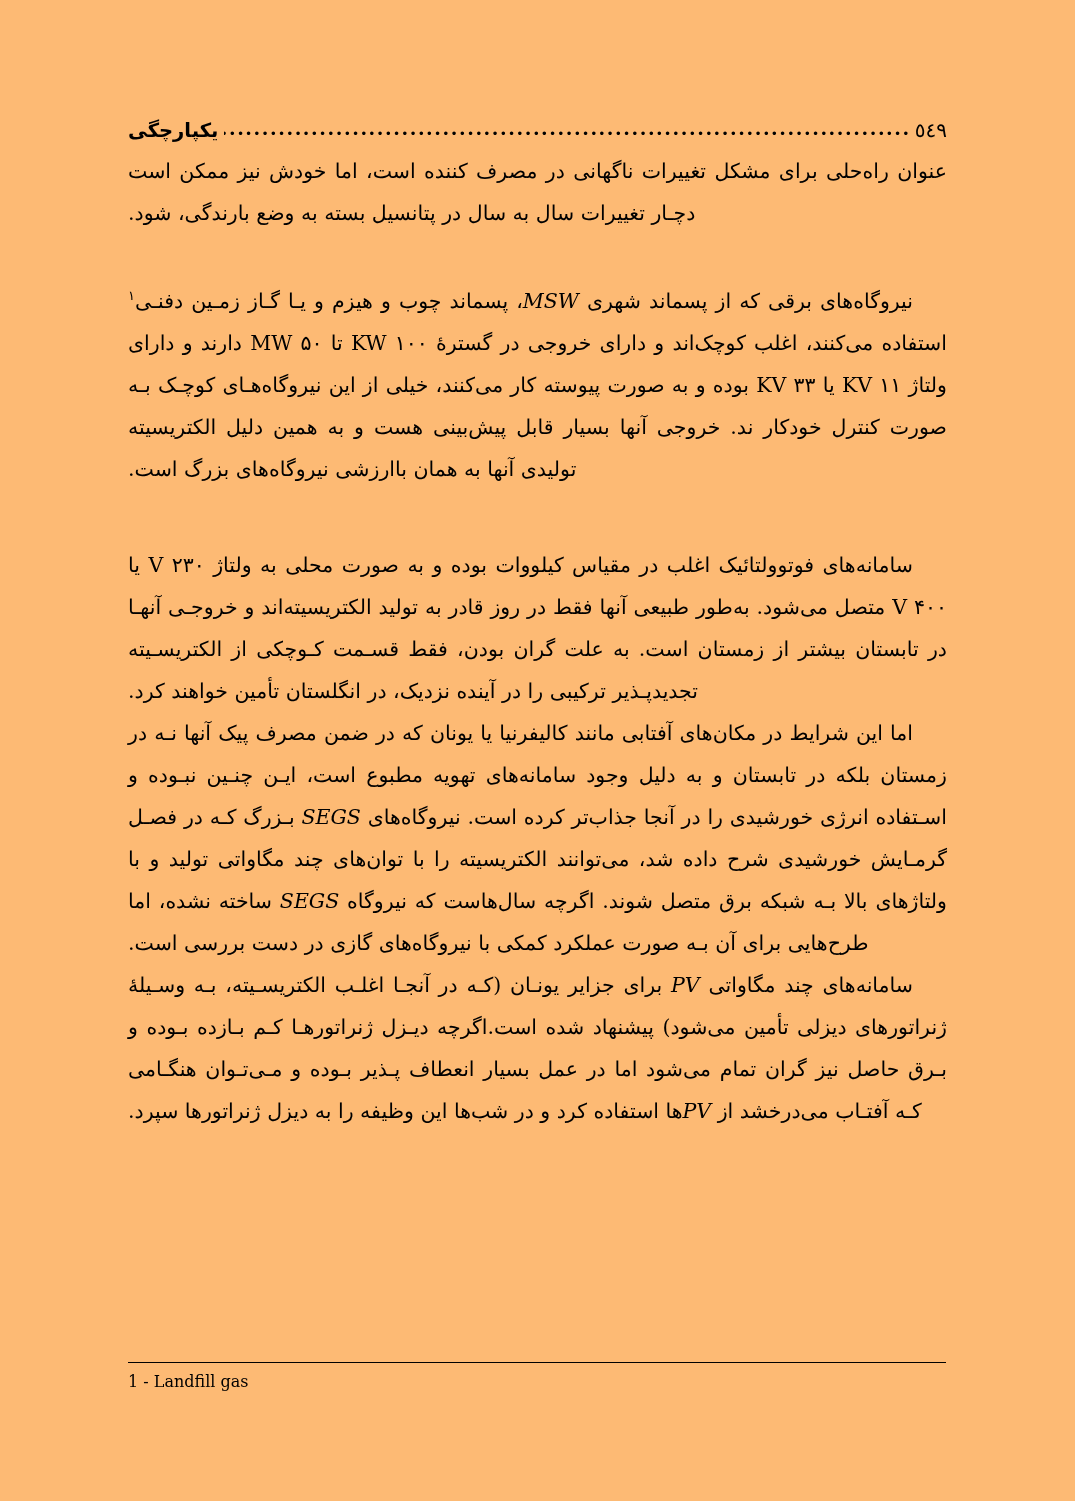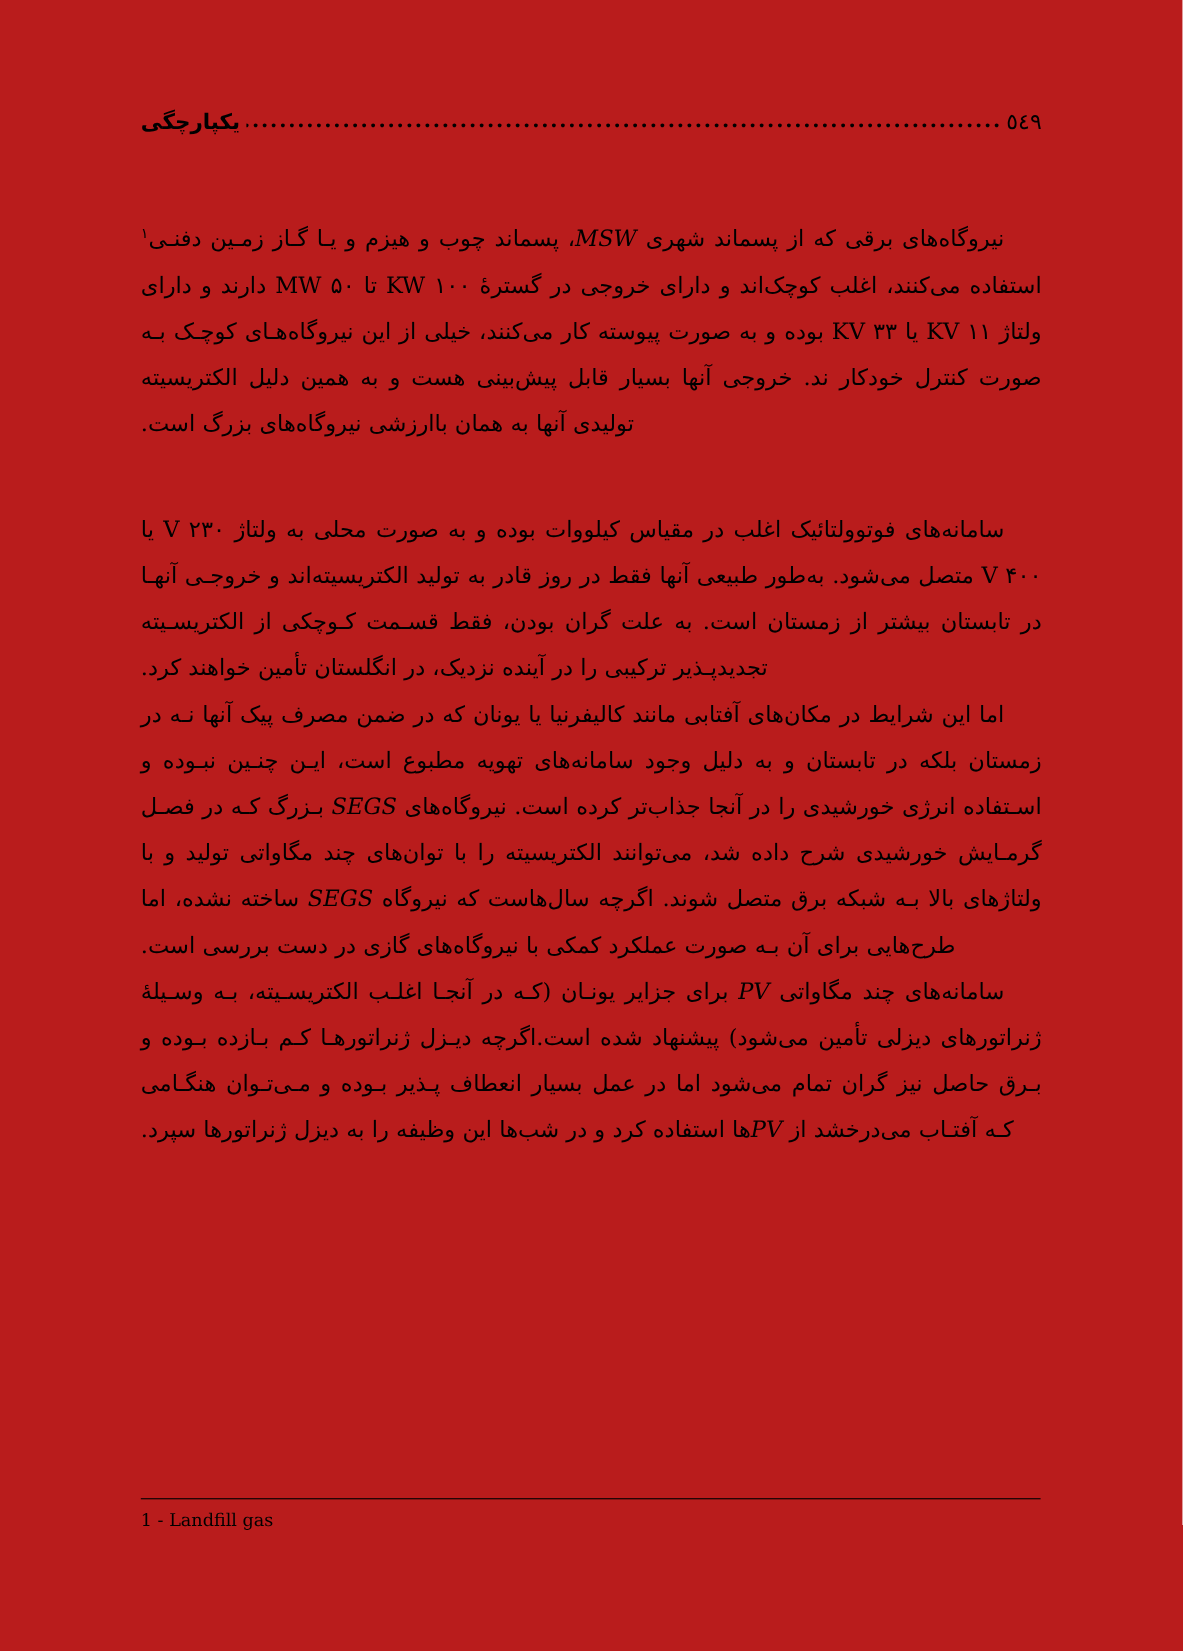--- a/index.html
+++ b/index.html
@@ -7,21 +7,21 @@
     margin: 0;
     padding: 0;
     background: #ffffff;
   }
 
   .page {
     position: relative;
     width: 1075px;
     height: 1501px;
     margin: 0 auto;
-    background: #b91c1c;
+    background: #fdba74;
     box-sizing: border-box;
     font-family: "DejaVu Serif", "Liberation Serif", serif;
     color: #000000;
     overflow: hidden;
   }
 
   .content-area {
     position: absolute;
     left: 128px;
     right: 128px;
@@ -62,20 +62,21 @@
     top: -2px;
     white-space: nowrap;
   }
 
   .header-pagenum {
     font-family: "DejaVu Serif", "Liberation Serif", serif;
     font-size: 20px;
     font-weight: normal;
     flex: 0 0 auto;
     direction: rtl;
+    margin-top: 20px;
   }
 
   
   .para {
     direction: rtl;
     text-align: justify;
     text-align-last: left;
     font-size: 20.5px;
     line-height: 42px;
     margin: 0;
@@ -150,20 +151,21 @@
   <div class="content-area">
 
     <div class="page-header">
       <span class="header-title">یکپارچگی</span>
       <span class="header-leader">............................................................................................................................................................................</span>
       <span class="header-pagenum">٥٤٩</span>
     </div>
 
     <div class="gap-intro"></div>
 
+    <p class="para">عنوان راه‌حلی برای مشکل تغییرات ناگهانی در مصرف کننده است، اما خودش نیز ممکن است دچـار تغییرات سال به سال در پتانسیل بسته به وضع بارندگی، شود.</p>
 
     <div class="gap-h1-top"></div>
 
 
     <div class="gap-h1-bot"></div>
 
     <p class="para indent"><span>نیروگاه‌های برقی که از پسماند شهری </span><span class="lat">MSW</span><span>، پسماند چوب و هیزم و یـا گـاز زمـین دفنـی</span><sup class="fn">١</sup><span> استفاده می‌کنند، اغلب کوچک‌اند و دارای خروجی در گسترهٔ </span><span>۱۰۰ KW</span><span> تا </span><span>۵۰ MW</span><span> دارند و دارای ولتاژ </span><span>۱۱ KV</span><span> یا </span><span>۳۳ KV</span><span> بوده و به صورت پیوسته کار می‌کنند، خیلی از این نیروگاه‌هـای کوچـک بـه صورت کنترل خودکار ند. خروجی آنها بسیار قابل پیش‌بینی هست و به همین دلیل الکتریسیته تولیدی آنها به همان باارزشی نیروگاه‌های بزرگ است.</span></p>
 
     <div class="gap-h2-top"></div>
 

